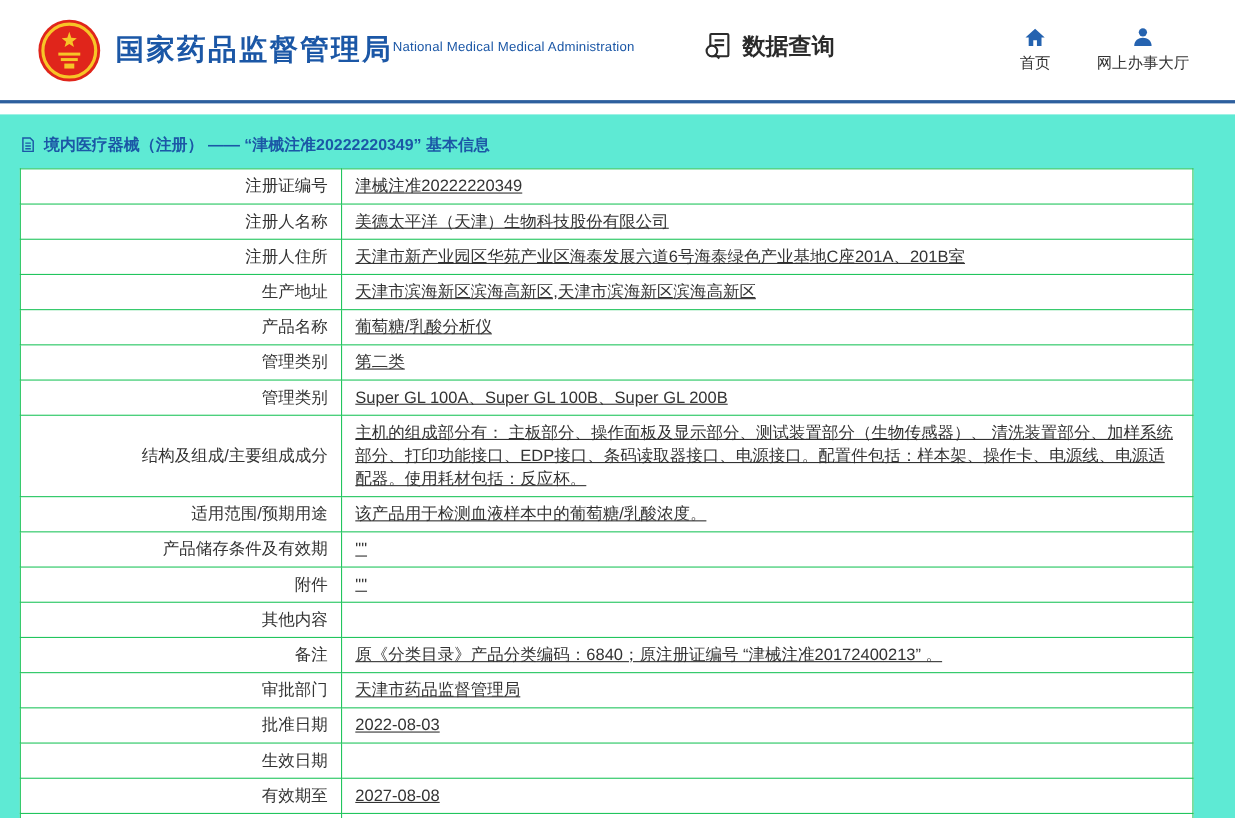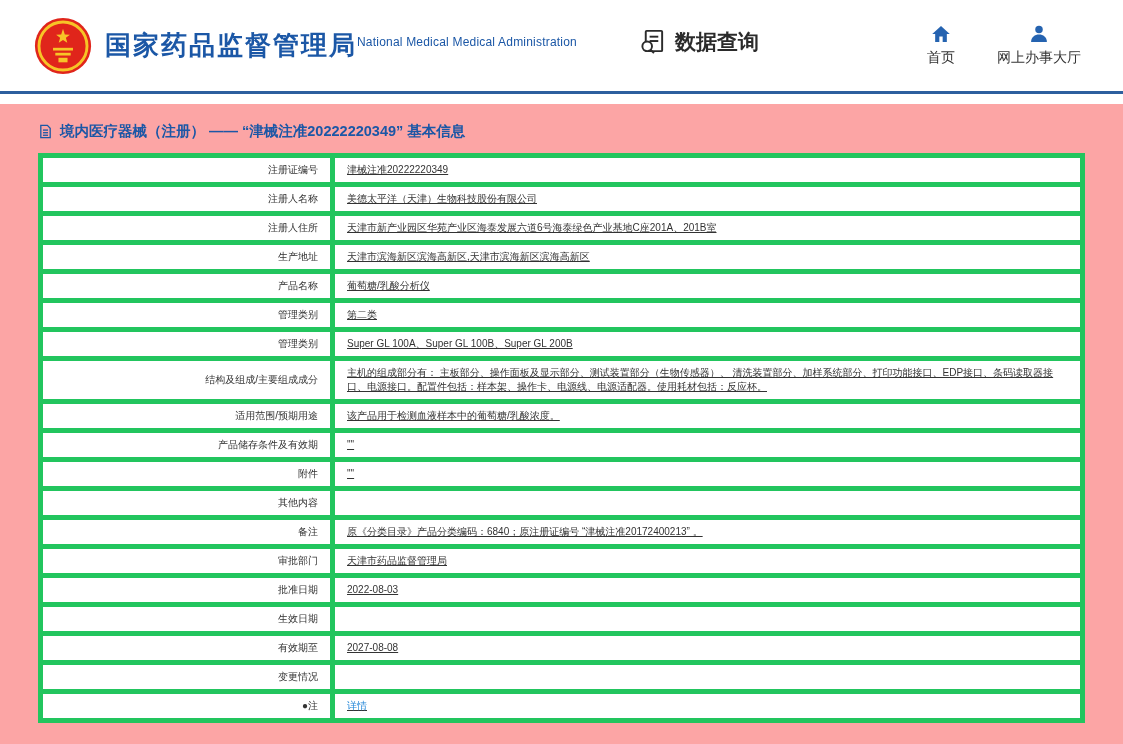--- a/index.html
+++ b/index.html
@@ -62,44 +62,44 @@
     gap: 5px;
     text-decoration: none;
     cursor: pointer;
   }
   .nav-item .nav-label { font-size: 14px; color: #333333; }
   .nav-item svg { width: 20px; height: 20px; display: block; }
   
   .blue-divider { height: 3px; background: #2d5f9e; }
   
   .content {
-    background: #fca5a5;
+    background: #5eead4;
     margin-top: 10px;
     height: 640px;
-    padding: 14px 38px 18px 38px;
+    padding: 14px 38px 18px 18px;
   }
   .page-title {
     display: flex;
     align-items: center;
     gap: 7px;
     color: #1b57a6;
     font-size: 14.5px;
     font-weight: bold;
     padding: 4px 0 12px 0;
   }
   .page-title svg { width: 15px; height: 15px; display: block; }
   .info-table {
     width: 100%;
     border-collapse: collapse;
     background: #ffffff;
     table-layout: fixed;
   }
   .info-table td {
-    border: 5px solid #22c55e;
-    font-size: 10px;
+    border: 1px solid #22c55e;
+    font-size: 15px;
     color: #333333;
     padding: 5px 12px;
     line-height: 1.4;
     vertical-align: middle;
     word-break: break-all;
   }
   td.label-cell {
     width: 292px;
     text-align: right;
     background: #ffffff;

